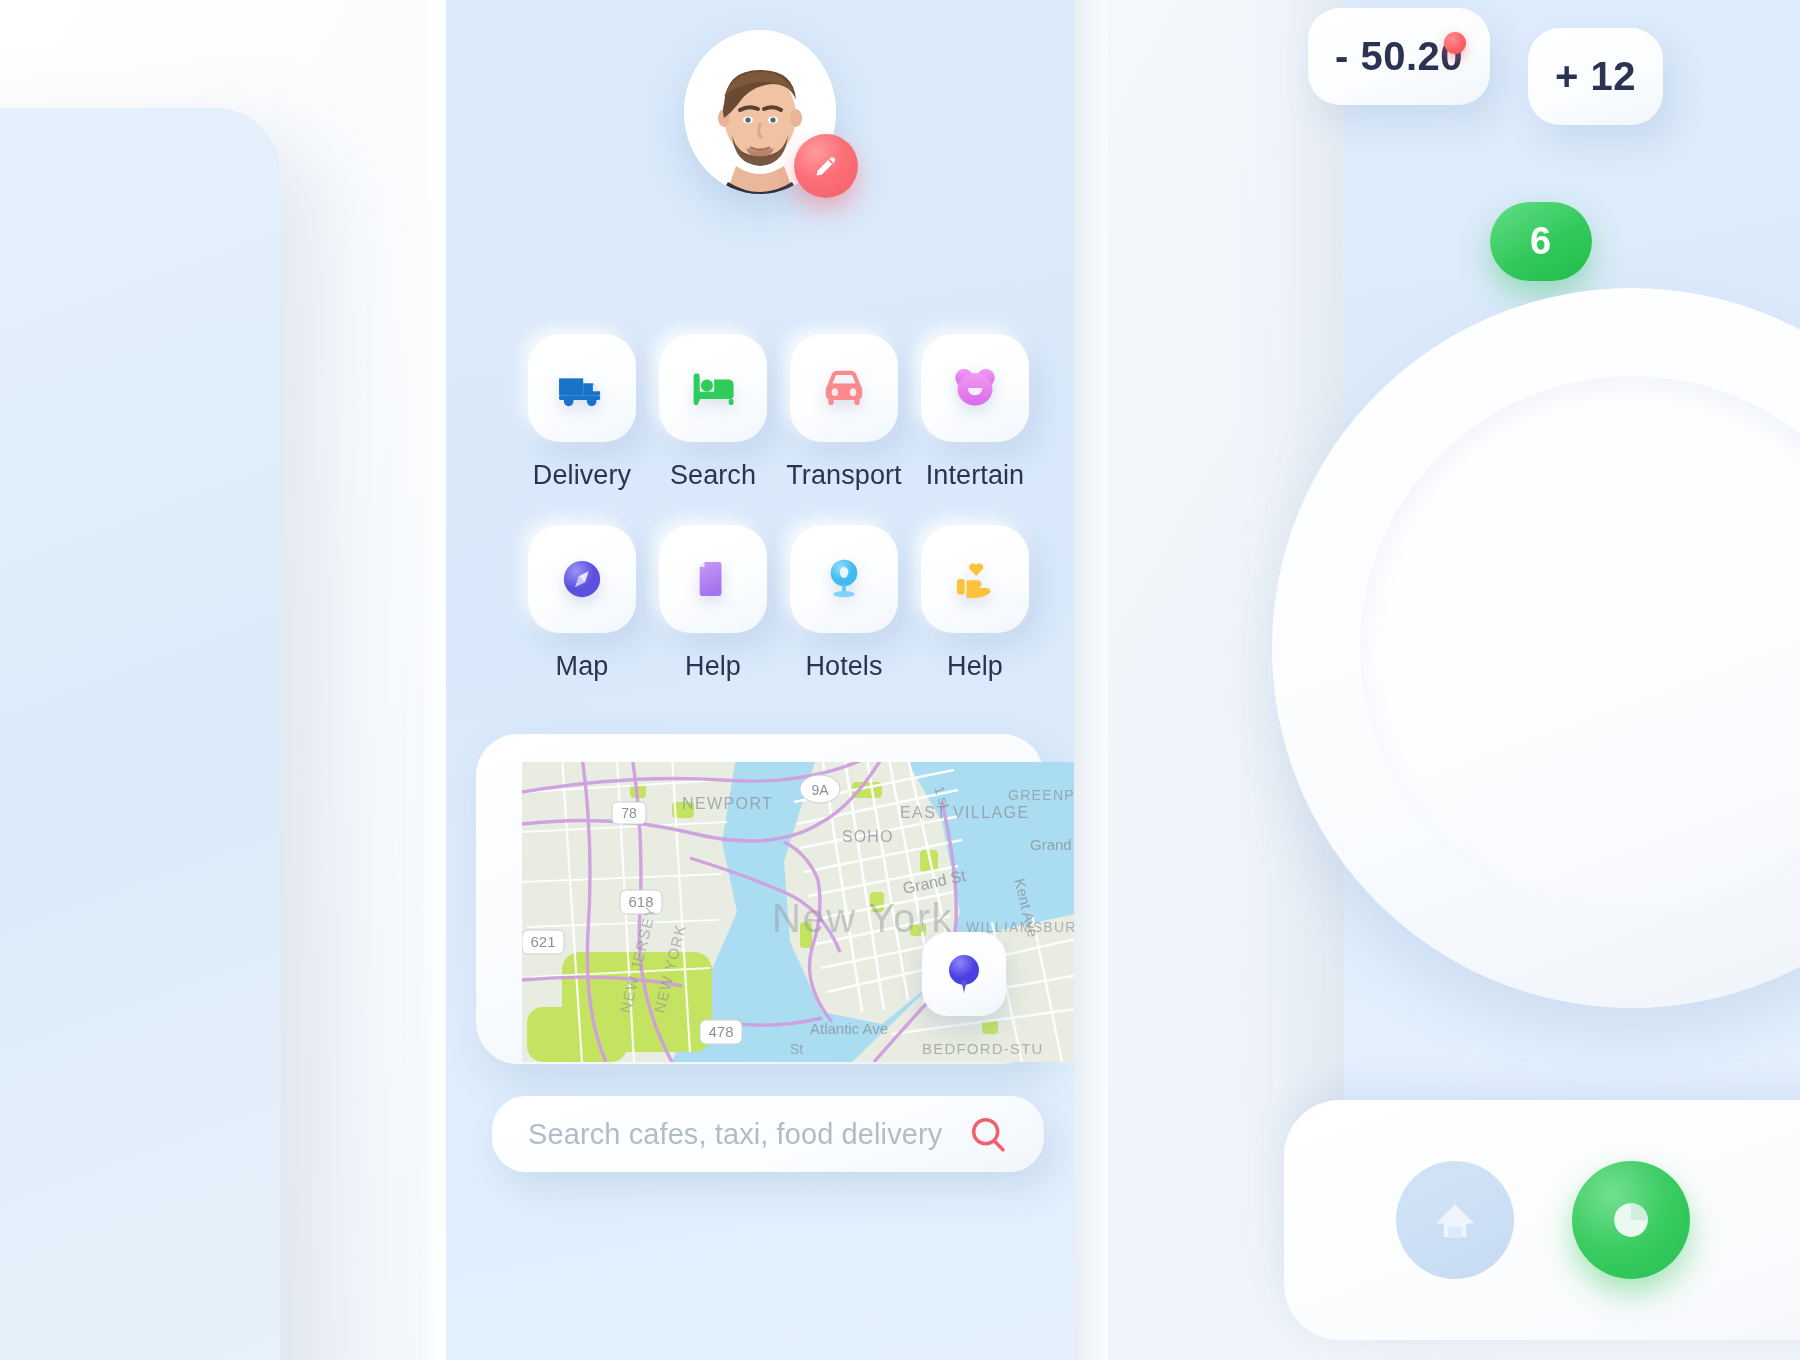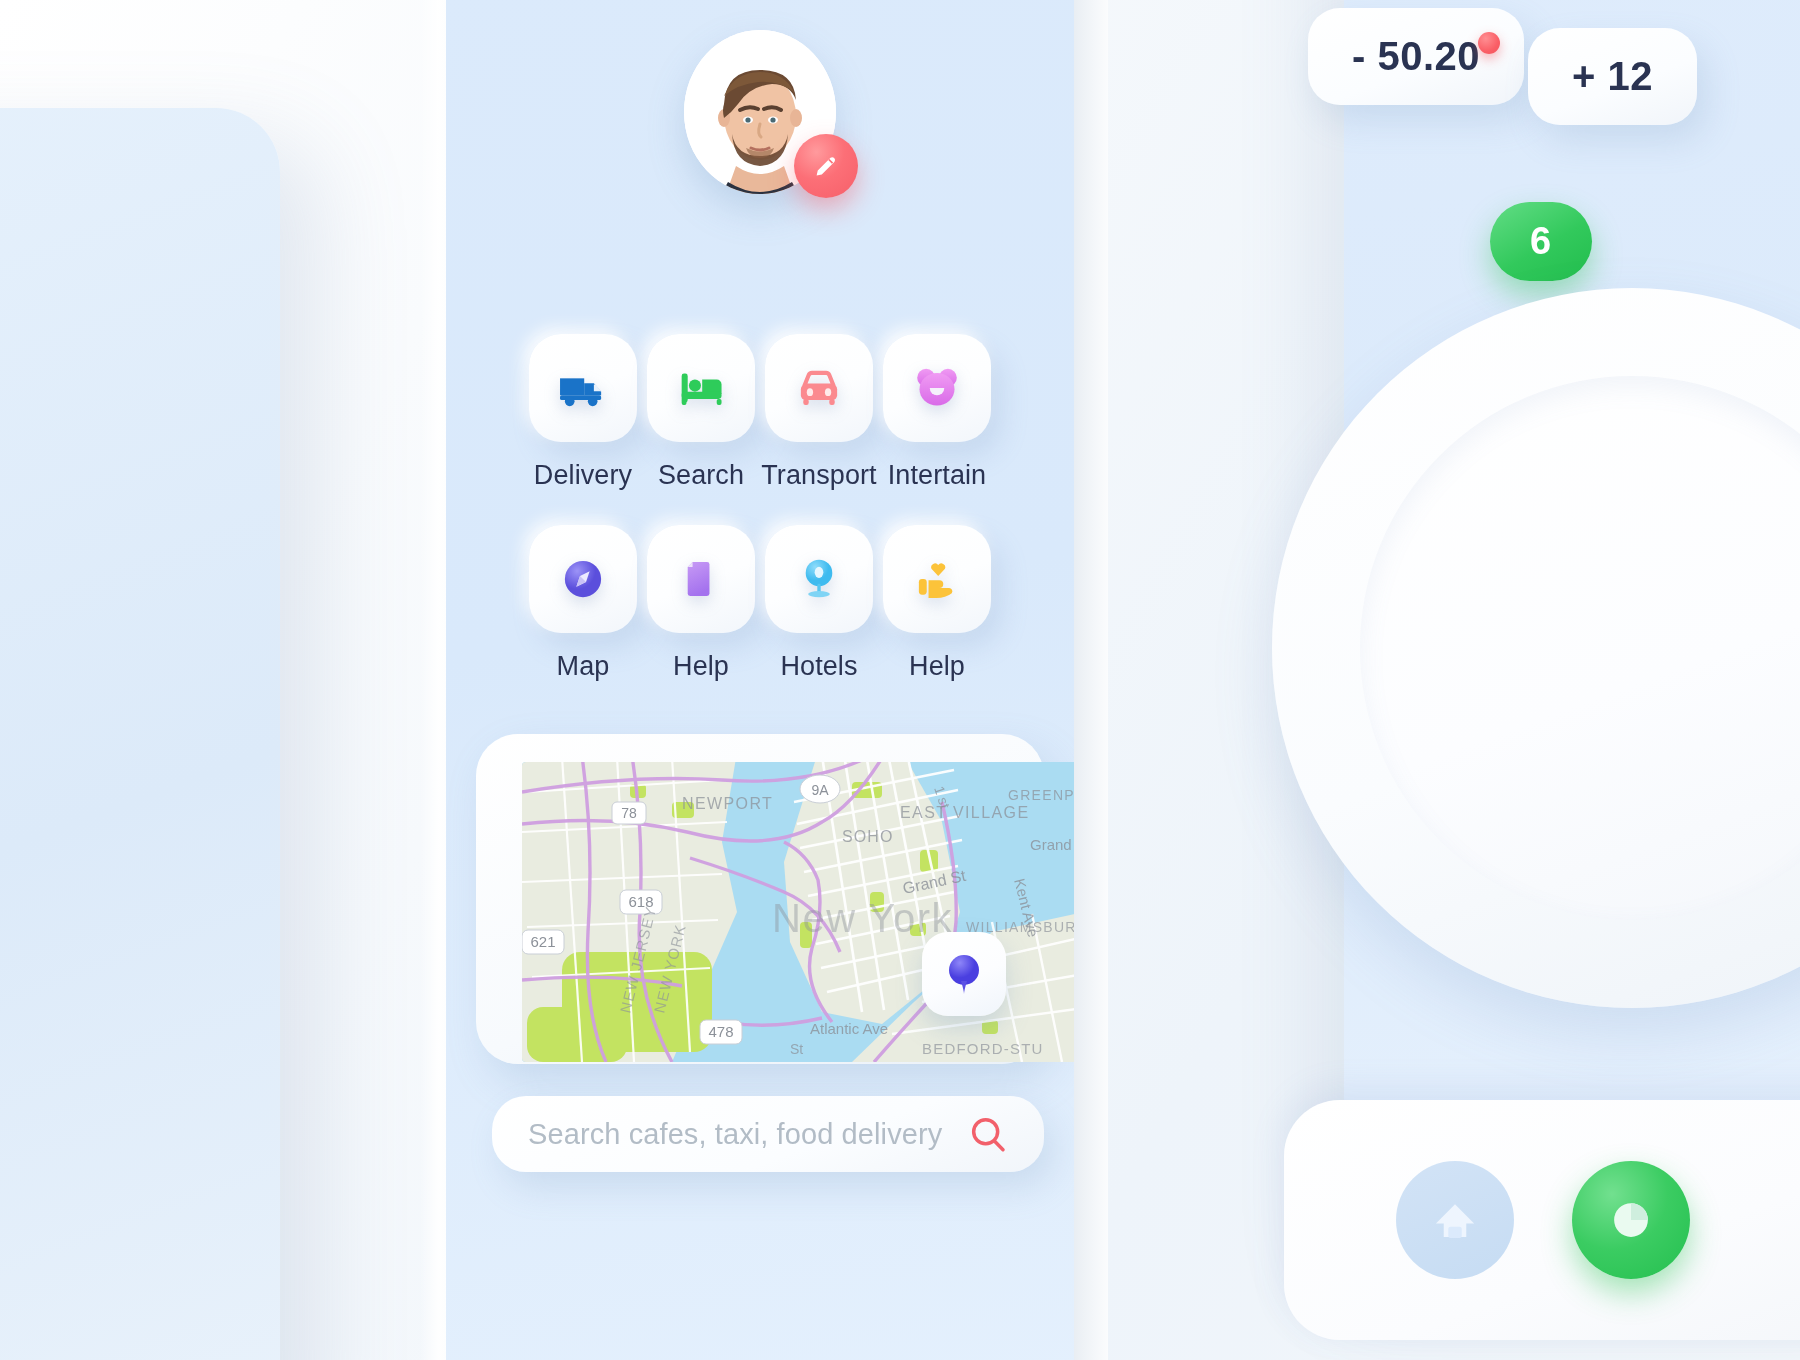--- a/index.html
+++ b/index.html
@@ -49,21 +49,21 @@
     background:radial-gradient(circle at 35% 28%,#ff9a9d 0%,#fc6f77 45%,#f65f69 100%);
     box-shadow:0 12px 26px rgba(246,100,110,.45);
     display:flex; align-items:center; justify-content:center;
   }
   .username {
     position:absolute; left:0; right:0; top:232px; text-align:center;
     font-size:46px; color:#2a3352; font-weight:700; letter-spacing:.2px;
   }
 
   .grid { position:absolute; left:40px; right:40px; top:362px; }
-  .grow { display:flex; justify-content:center; margin-bottom:34px; }
+  .grow { display:flex; justify-content:flex-end; margin-bottom:34px;gap:13px; }
   .cell { width:118px; text-align:center; }
   .tile {
     width:108px; height:108px; margin:0 auto; border-radius:32px;
     background:linear-gradient(158deg,#ffffff 0%,#fdfeff 52%,#f2f6fb 100%);
     box-shadow:10px 14px 28px rgba(120,150,195,.20), -6px -6px 16px rgba(255,255,255,.88);
     display:flex; align-items:center; justify-content:center;
   }
   .tile svg { filter:drop-shadow(0 6px 8px rgba(90,120,170,.22)); }
   .cell .lbl {
     margin-top:18px; font-size:27px; color:#2a3352; font-weight:500; letter-spacing:.1px;
@@ -100,21 +100,21 @@
   
   .phone-right {
     position:absolute; left:1344px; top:-180px; width:620px; height:1460px;
     background:linear-gradient(170deg,#dfecfc 0%,#dbeafb 50%,#e8f2fd 100%);
     border-radius:70px;
     box-shadow:-30px 30px 80px rgba(110,140,180,.14);
   }
   .amt-card {
     position:absolute; top:188px;
     background:linear-gradient(160deg,#ffffff 0%,#fbfdff 58%,#f1f5fa 100%);
-    border-radius:32px; padding:26px 44px;
+    border-radius:32px; padding:26px 27px;
     box-shadow:10px 16px 34px rgba(115,148,192,.20);
     font-size:40px; color:#2a3352; font-weight:700; letter-spacing:.5px;
     white-space:nowrap;
   }
   #amt1 { left:-36px; }
   #amt2 { left:184px;margin-top:20px; }
   .dot-red {
     position:absolute; right:24px; top:24px; width:22px; height:22px; border-radius:50%;
     background:radial-gradient(circle at 35% 30%,#ff8e92 0%,#fa5e66 60%,#f2545c 100%);
     box-shadow:0 5px 12px rgba(245,90,100,.45);

